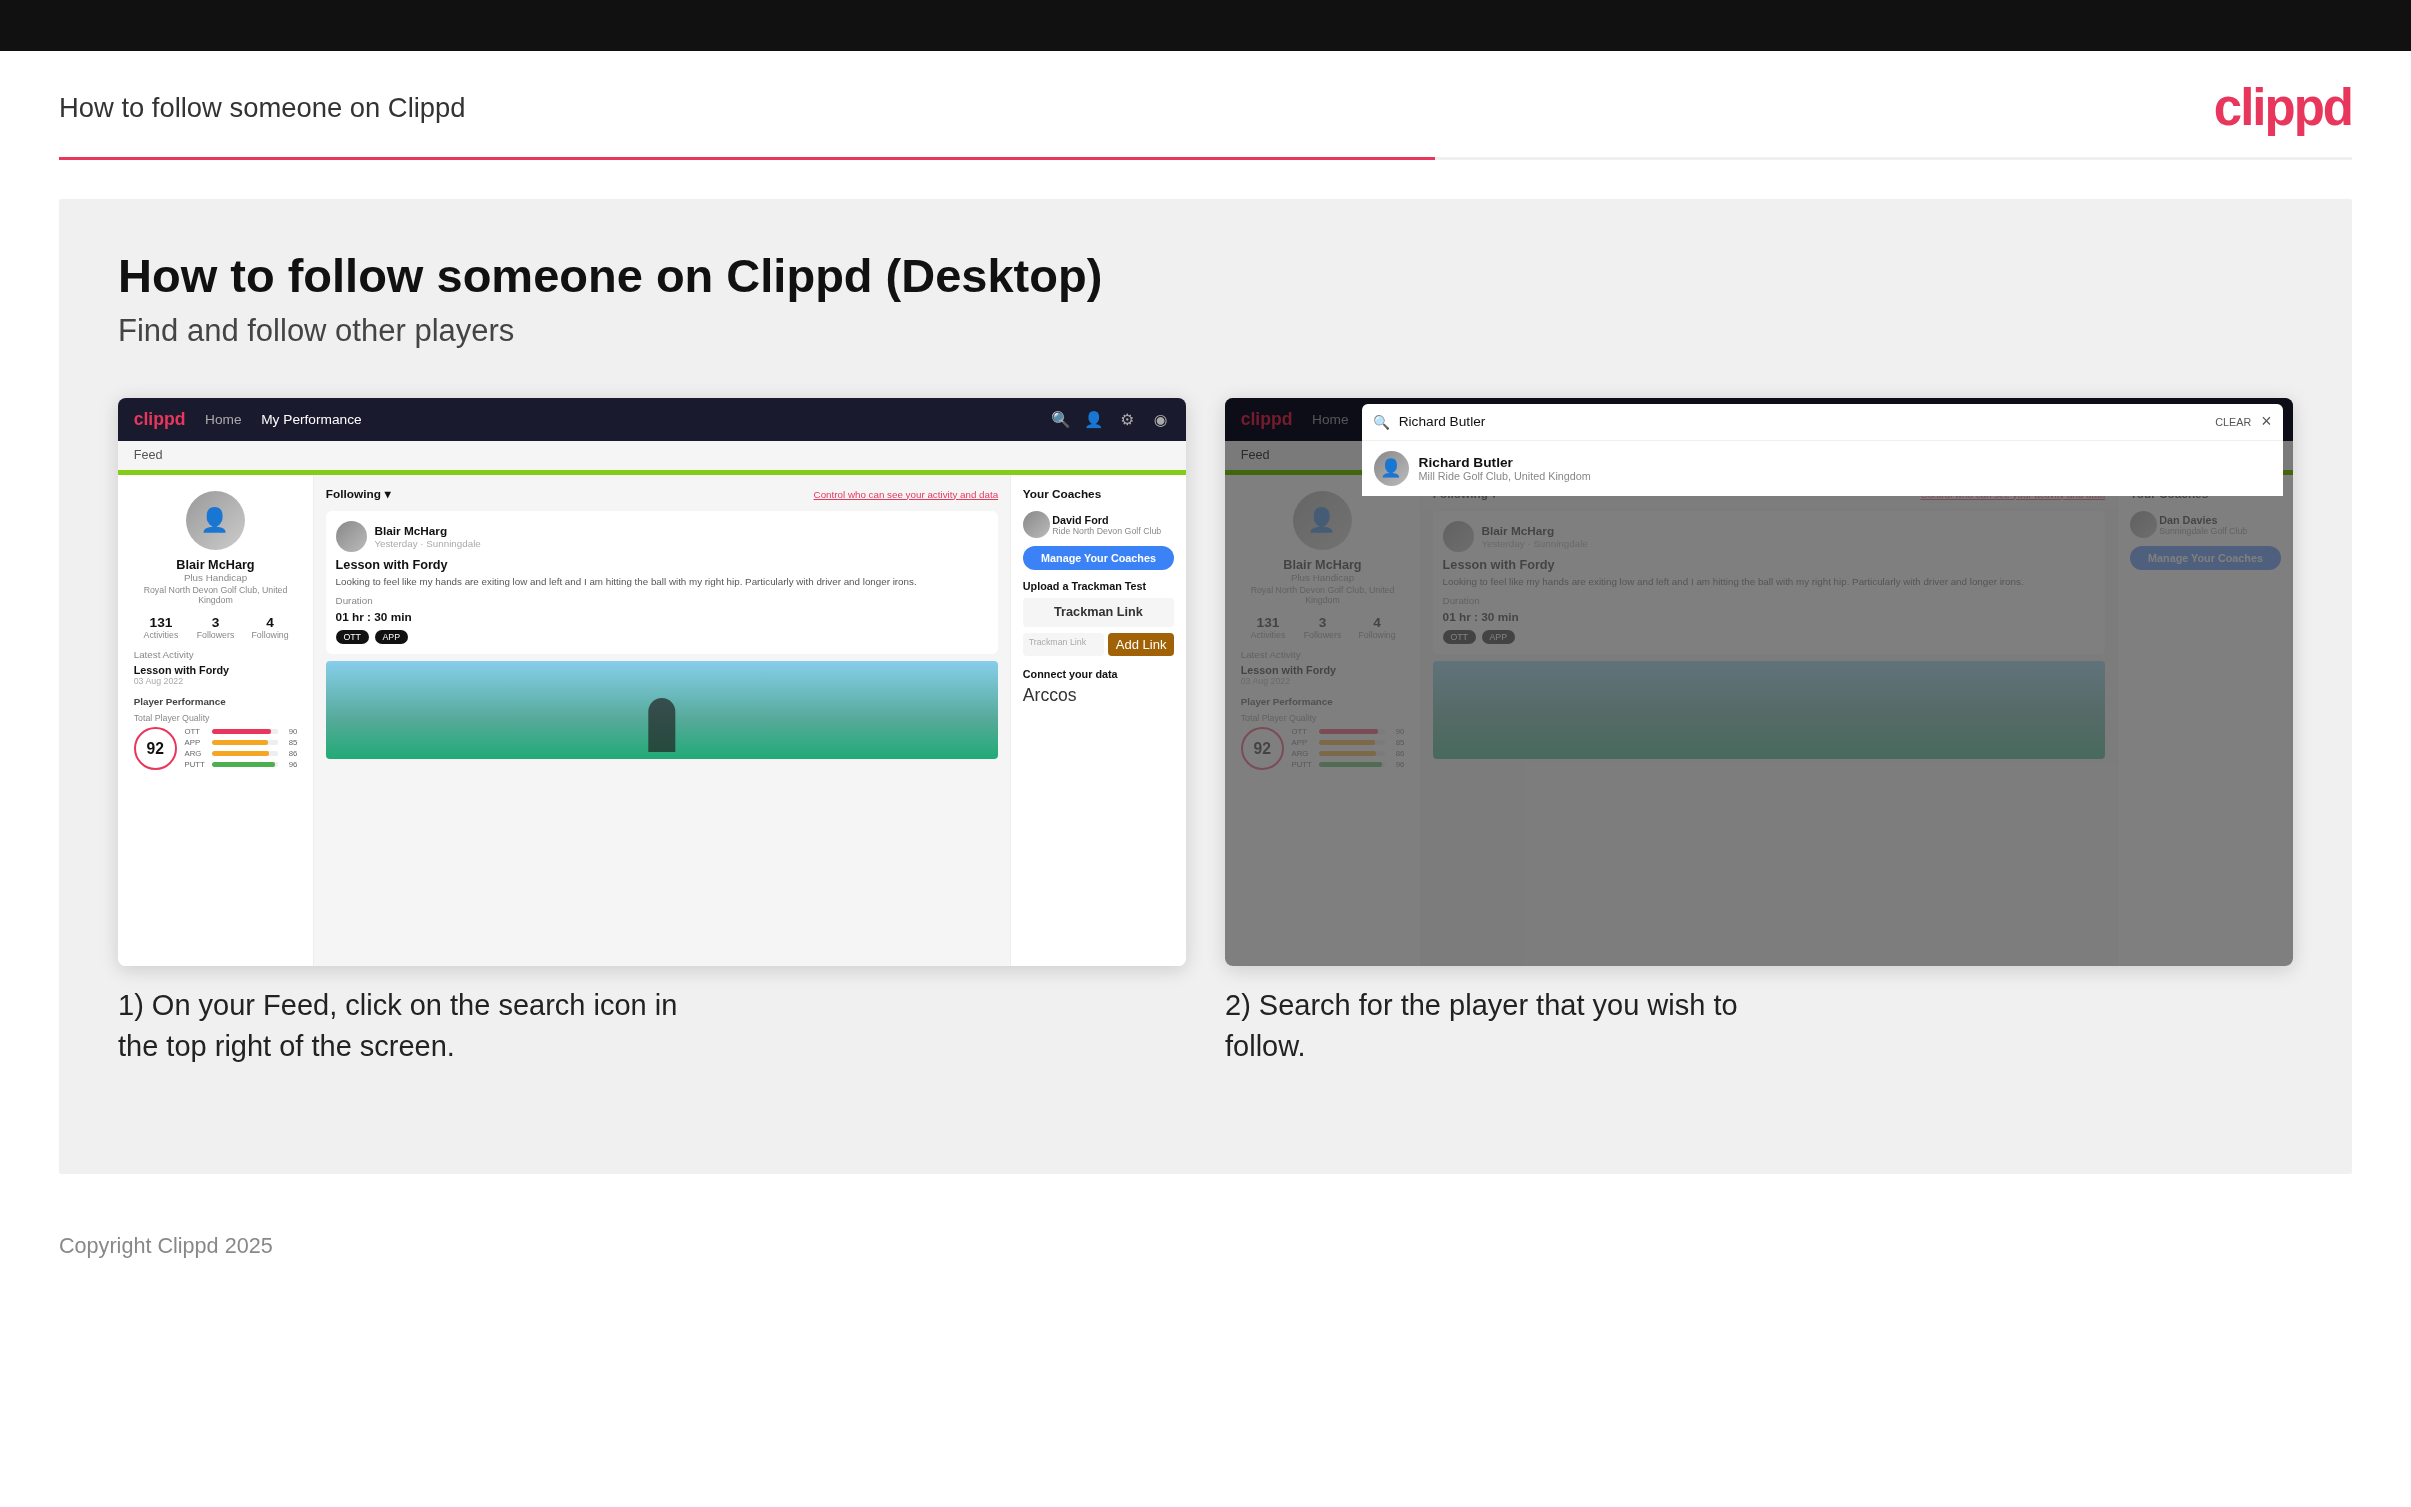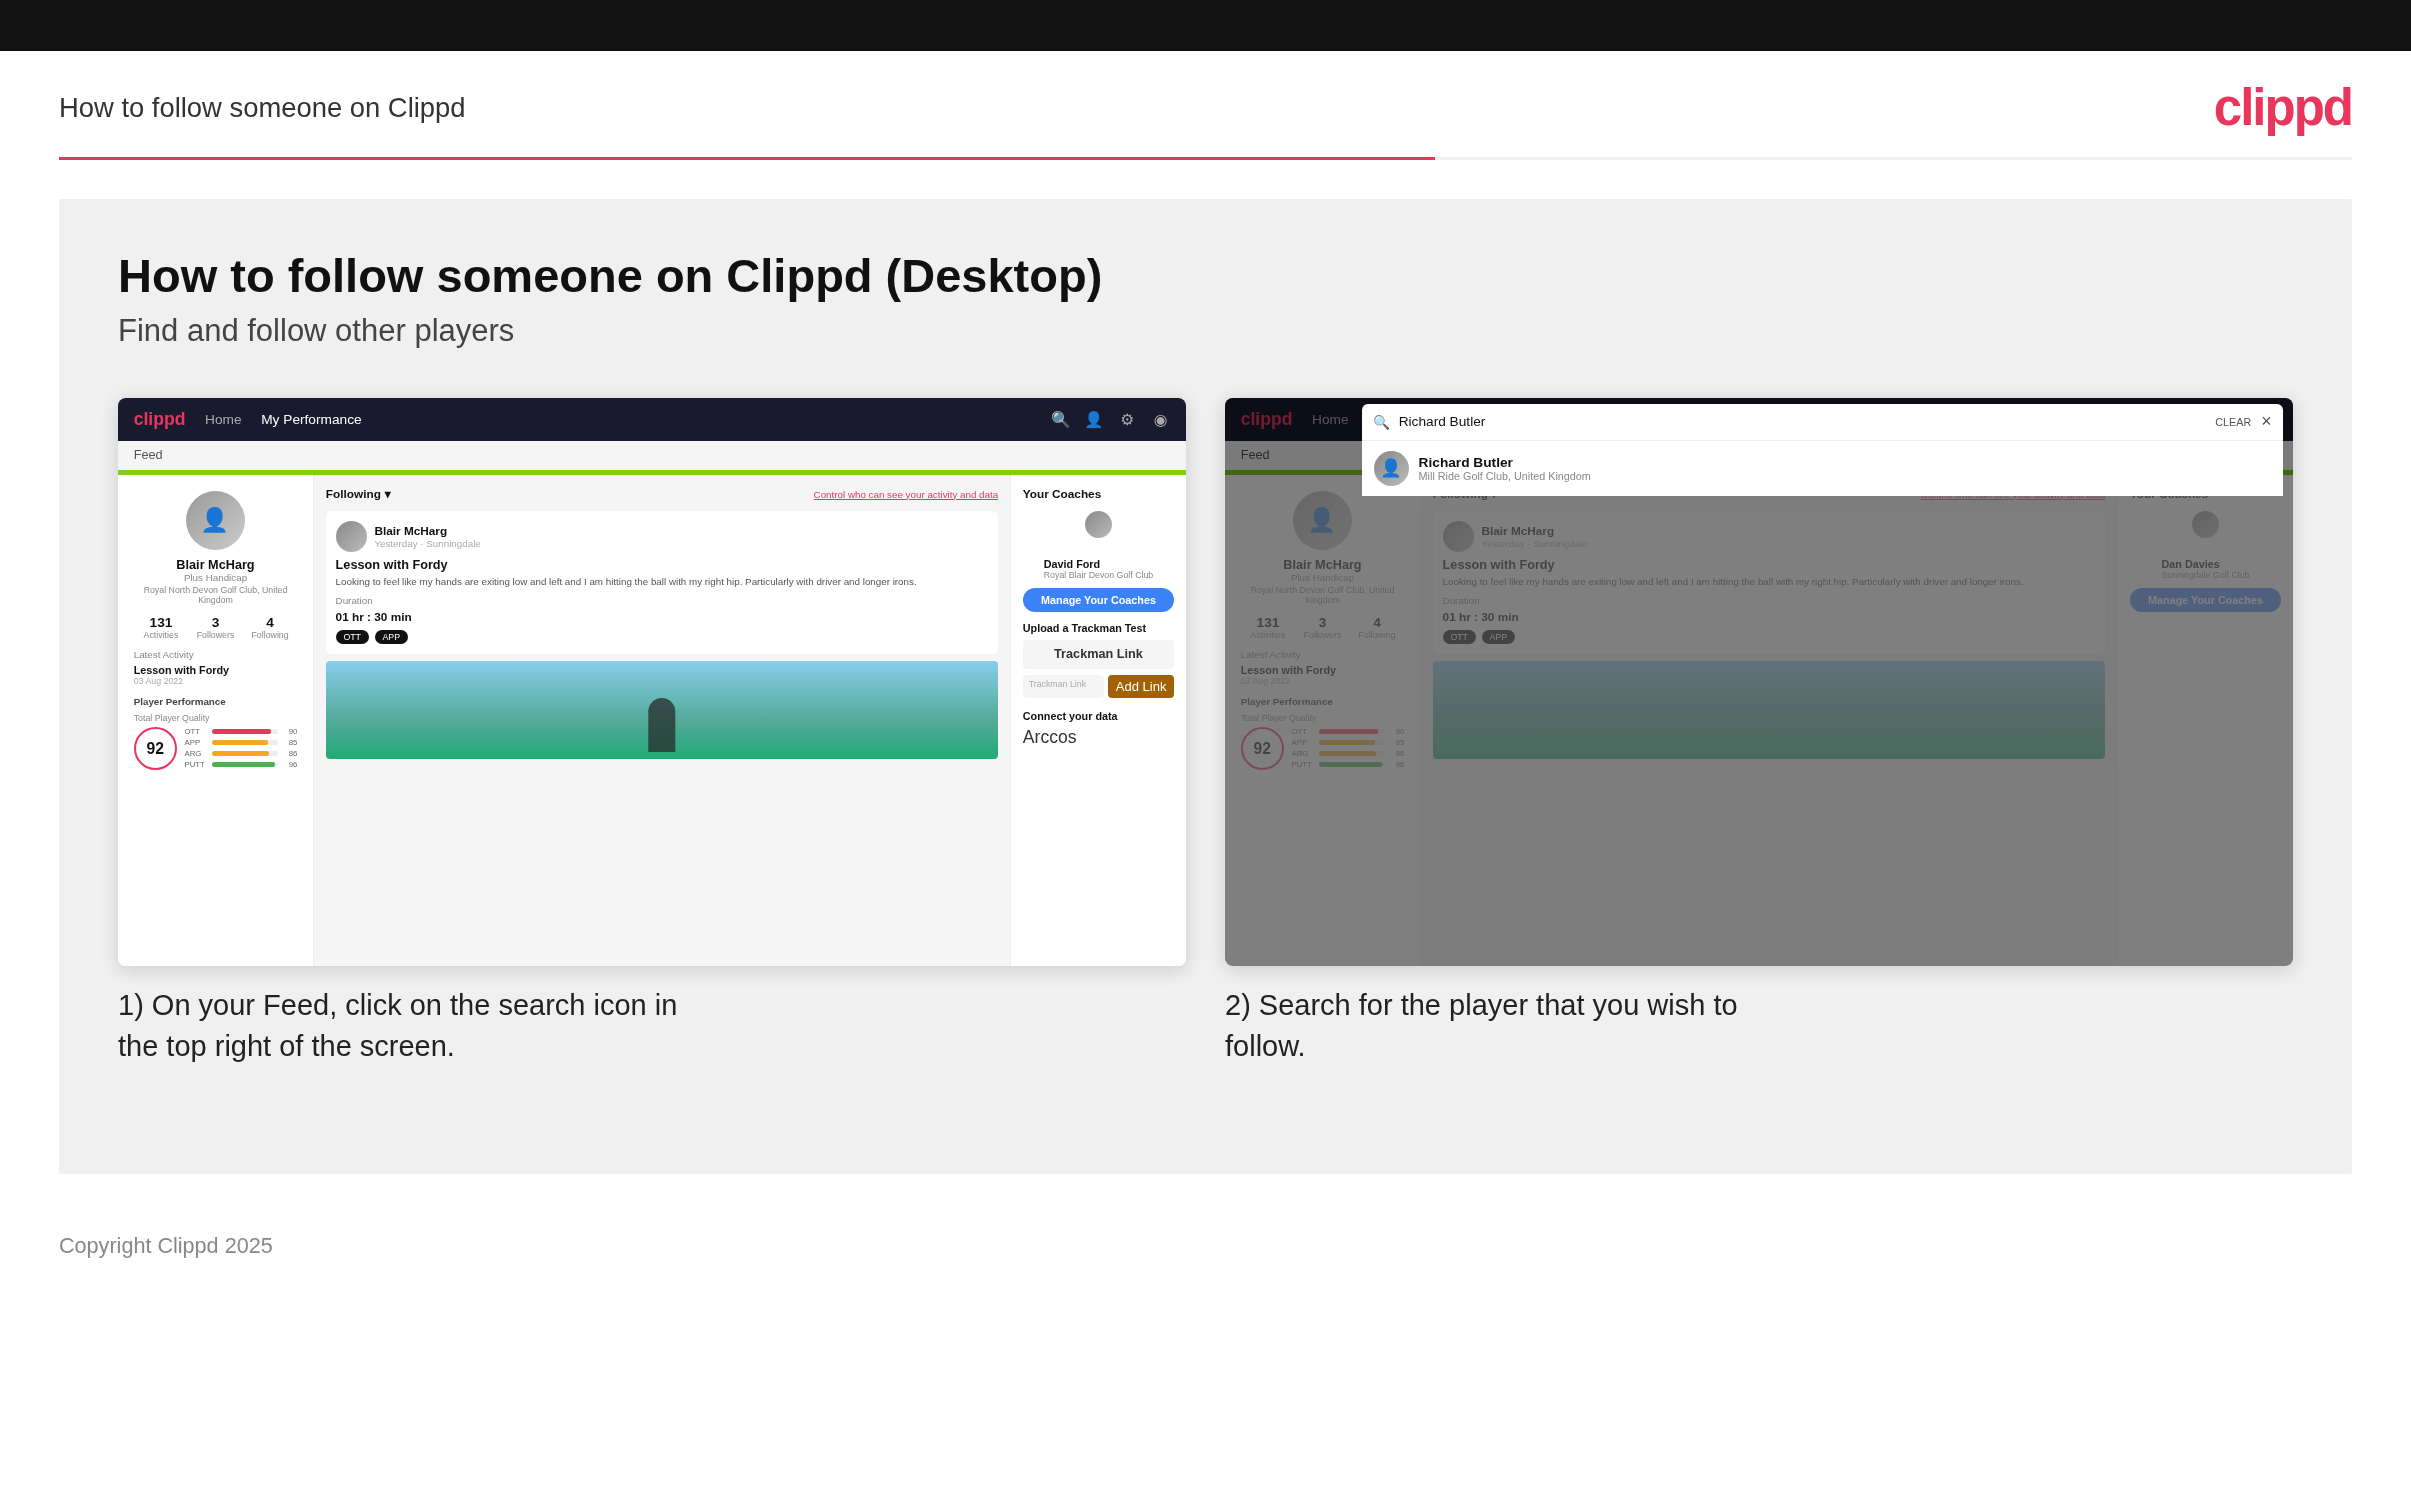--- a/index.html
+++ b/index.html
@@ -375,23 +375,22 @@
     }
     .coaches-title {
       font-size: 11.8px;
       font-weight: 600;
       color: #111;
       margin-bottom: 9.8px;
     }
     .coach-item {
       display: flex;
       align-items: center;
-      gap: 20px;
+      gap: 2px;
       margin-bottom: 7.8px;
-      flex-direction: column;
     }
     .coach-avatar {
       width: 27.4px;
       height: 27.4px;
       border-radius: 50%;
       background: linear-gradient(135deg, #888, #bbb);
     }
     .coach-name {
       font-size: 10.8px;
       font-weight: 600;
@@ -683,21 +682,21 @@
               <div style="position:absolute;bottom:7.8px;left:50%;transform:translateX(-50%);width:27.4px;height:54px;background:#222;border-radius:13.7px 13.7px 0 0;opacity:0.7;"></div>
             </div>
           </div>
 
           <div class="app-right">
             <div class="coaches-title">Your Coaches</div>
             <div class="coach-item">
               <div class="coach-avatar"></div>
               <div>
                 <div class="coach-name">David Ford</div>
-                <div class="coach-club">Royal Blair Devon Golf Club</div>
+                <div class="coach-club">Ride North Devon Golf Club</div>
               </div>
             </div>
             <div class="manage-coaches-btn">Manage Your Coaches</div>
             <div class="upload-section">
               <div class="upload-title">Upload a Trackman Test</div>
               <div class="trackman-box">Trackman Link</div>
               <div class="trackman-input-row">
                 <div class="trackman-input">Trackman Link</div>
                 <div class="add-link-btn">Add Link</div>
               </div>

